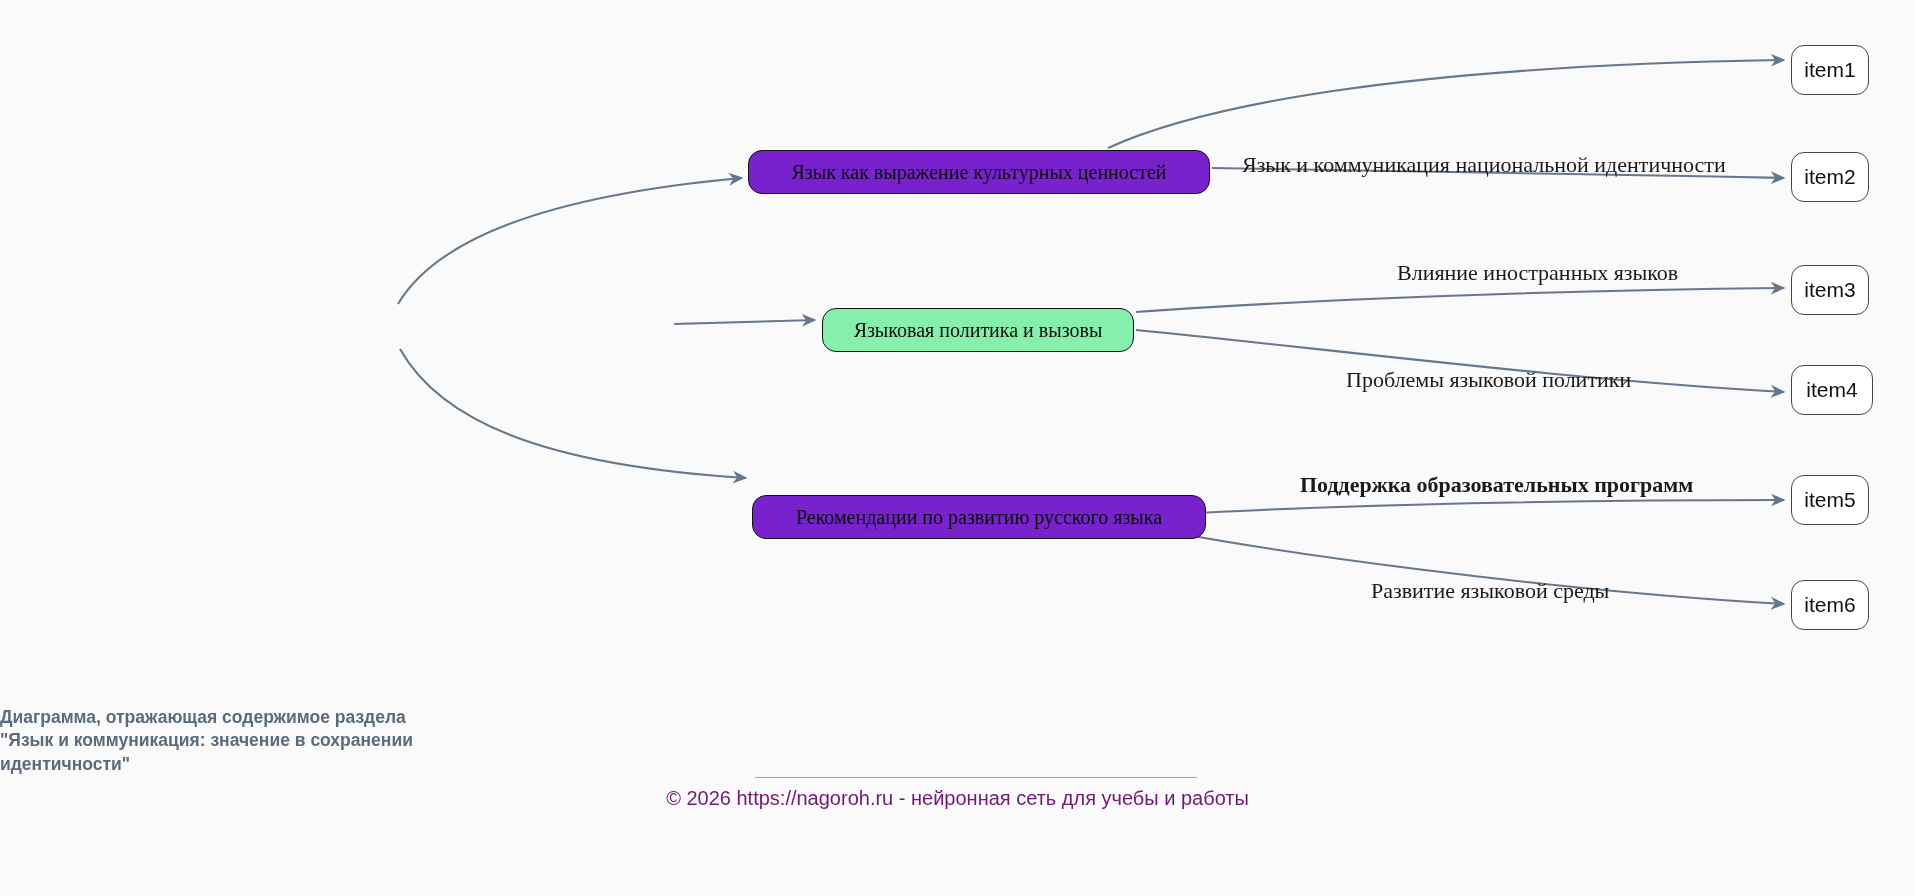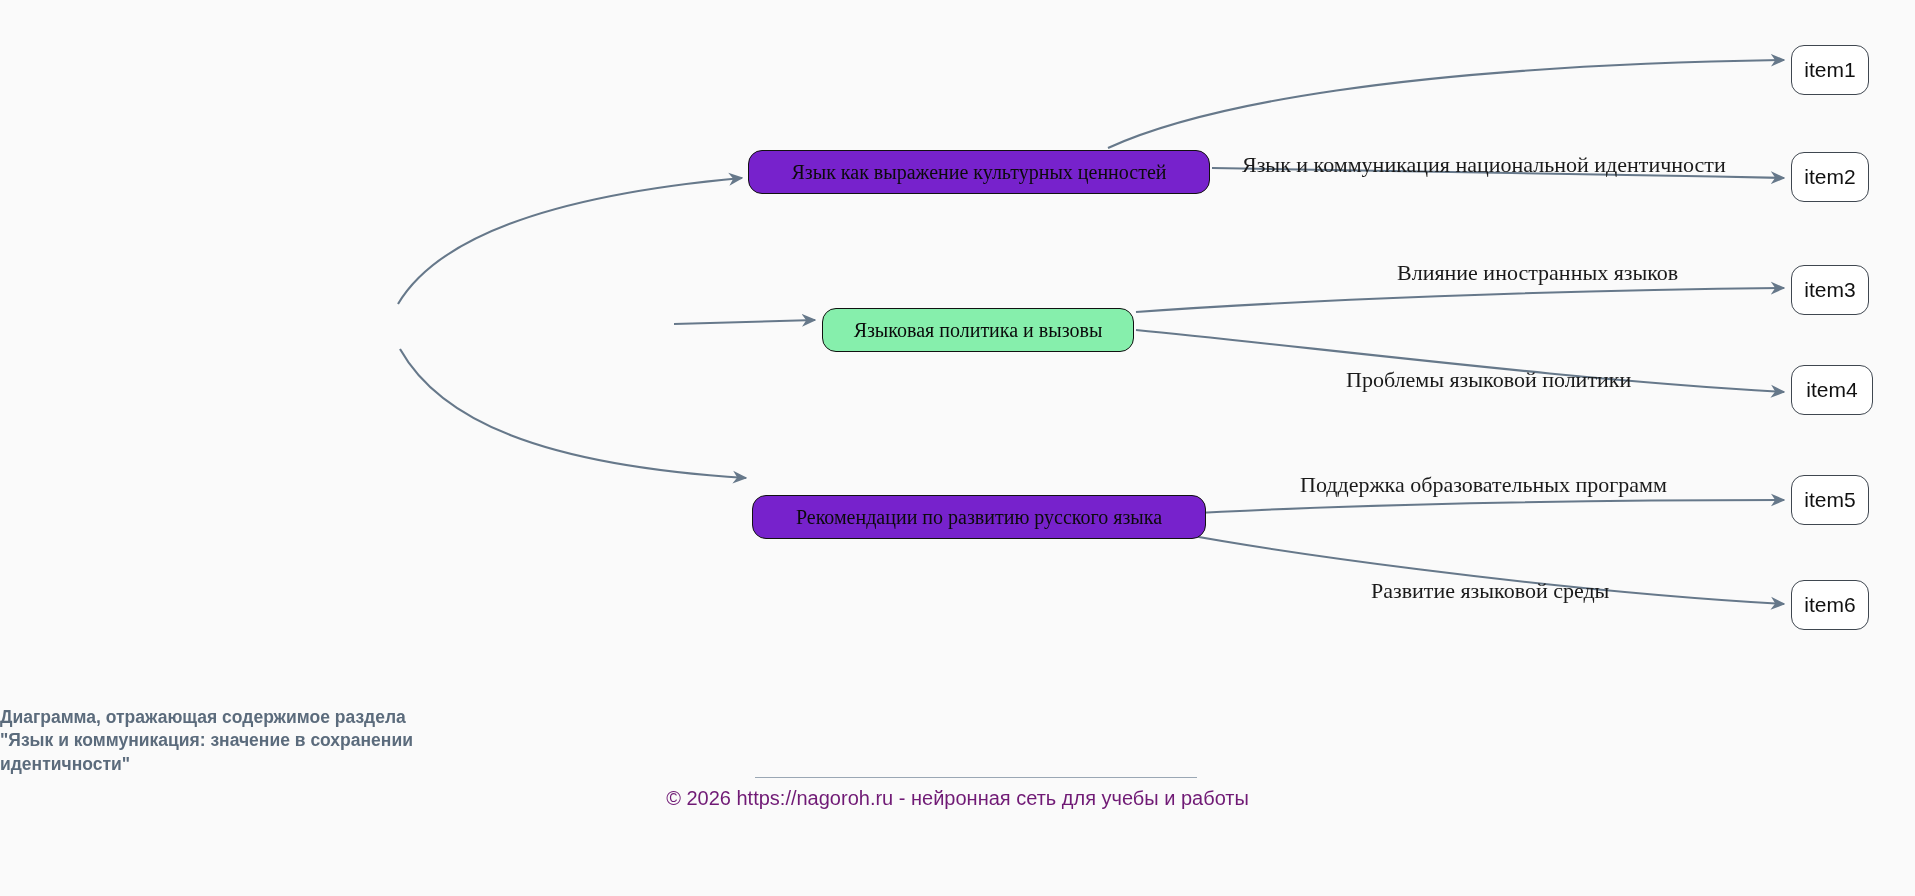--- a/index.html
+++ b/index.html
@@ -122,21 +122,21 @@
   <div class="node node-leaf" id="n-l1" style="left: 1791px; top: 45px; width: 78px; height: 50px;">item1</div>
   <div class="node node-leaf" id="n-l2" style="left: 1791px; top: 152px; width: 78px; height: 50px;">item2</div>
   <div class="node node-leaf" id="n-l3" style="left: 1791px; top: 265px; width: 78px; height: 50px;">item3</div>
   <div class="node node-leaf" id="n-l4" style="left: 1791px; top: 365px; width: 82px; height: 50px;">item4</div>
   <div class="node node-leaf" id="n-l5" style="left: 1791px; top: 475px; width: 78px; height: 50px;">item5</div>
   <div class="node node-leaf" id="n-l6" style="left: 1791px; top: 580px; width: 78px; height: 50px;">item6</div>
 
   <div class="edge-label" id="el-2" style="left: 1242px; top: 152px;">Язык и коммуникация национальной идентичности</div>
   <div class="edge-label" id="el-3" style="left: 1386px; top: 260px; margin-left: 11px;">Влияние иностранных языков</div>
   <div class="edge-label" id="el-4" style="left: 1346px; top: 367px;">Проблемы языковой политики</div>
-  <div class="edge-label" id="el-5" style="left: 1300px; top: 472px;">Поддержка образовательных программ</div>
+  <div class="edge-label" id="el-5" style="left: 1300px; top: 472px; font-weight: bold;">Поддержка образовательных программ</div>
   <div class="edge-label" id="el-6" style="left: 1371px; top: 578px;">Развитие языковой среды</div>
 
   <div id="caption" style="top: 706px; color: rgb(91, 107, 124);">Диаграмма, отражающая содержимое раздела
 "Язык и коммуникация: значение в сохранении
 идентичности"</div>
   <div id="divider" style="left: 755px; top: 777px; width: 442px;"></div>
   <div id="copyright" style="top: 787px; color: #701a75;">© 2026 https://nagoroh.ru - нейронная сеть для учебы и работы</div>
 
 </div>
 

